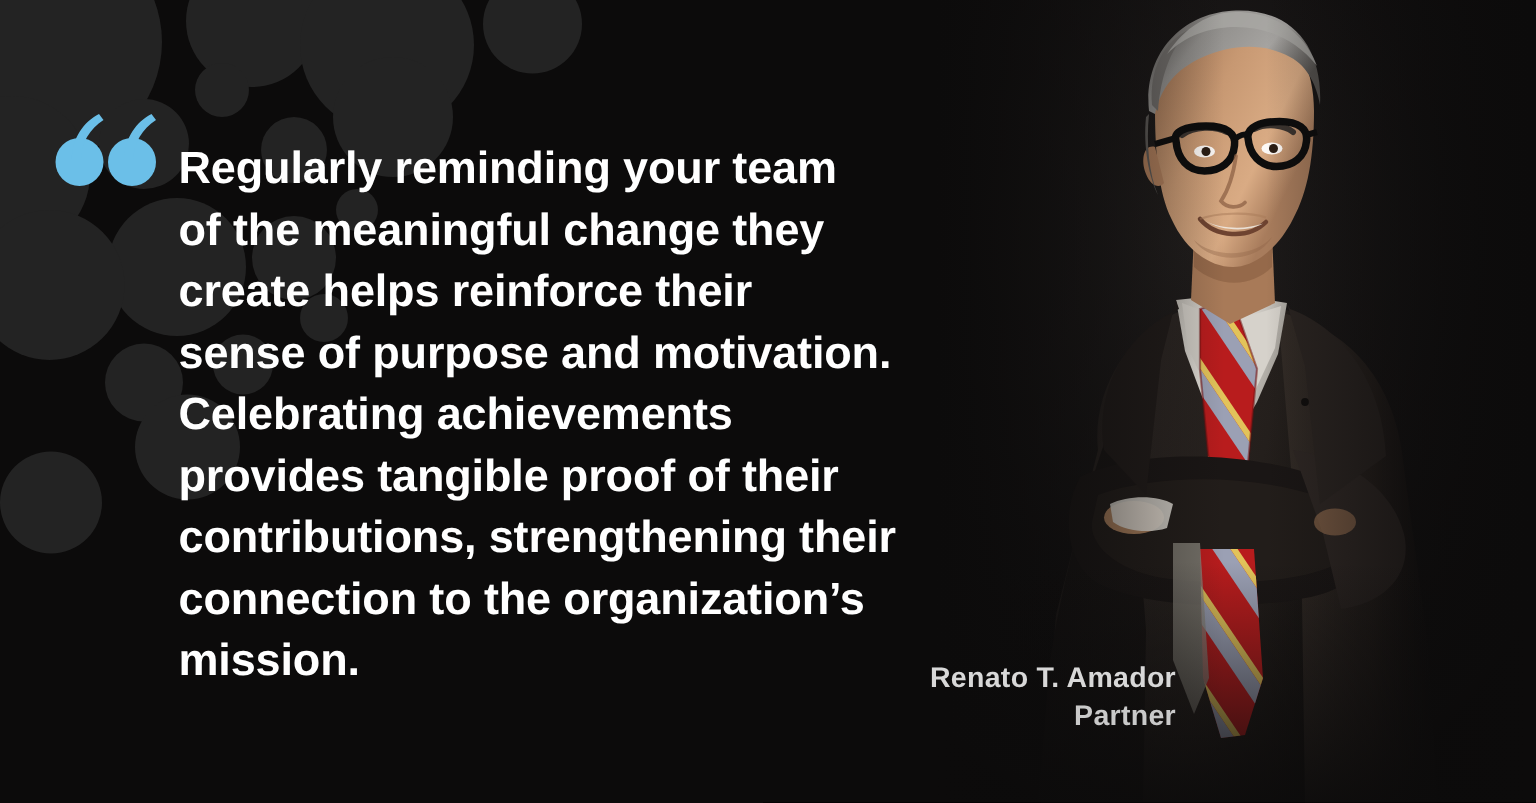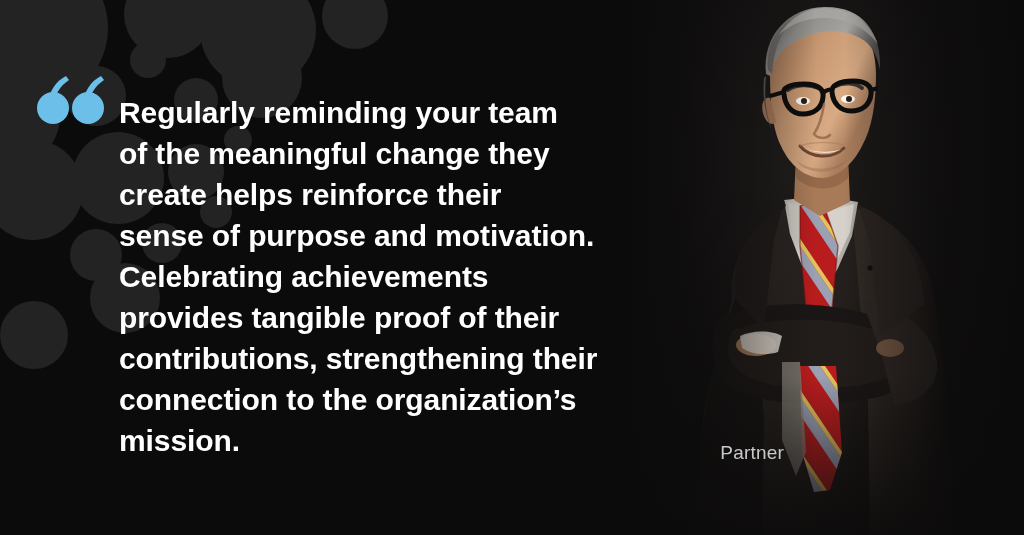--- a/index.html
+++ b/index.html
@@ -83,21 +83,21 @@
     color: #d8d8d8;
     font-size: 19px;
     font-weight: bold;
     line-height: 25px;
     letter-spacing: 0.2px;
   }
   .attr-role {
     display: block;
     color: #c9c9c9;
     font-size: 19px;
-    font-weight: normal;
+    font-weight: bold;
     line-height: 26px;
     letter-spacing: 0.2px;
   }
 </style>
 </head>
 <body>
 
 <div class="card">
 
   <div class="circle-field" id="circle-field">
@@ -317,16 +317,17 @@
 create helps reinforce their
 sense of purpose and motivation.
 Celebrating achievements
 provides tangible proof of their
 contributions, strengthening their
 connection to the organization’s
 mission.</p>
   </div>
 
   <div class="attribution">
+    <span class="attr-name">Renato T. Amador</span>
     <span class="attr-role">Partner</span>
   </div>
 
 </div>
 
 </body></html>

